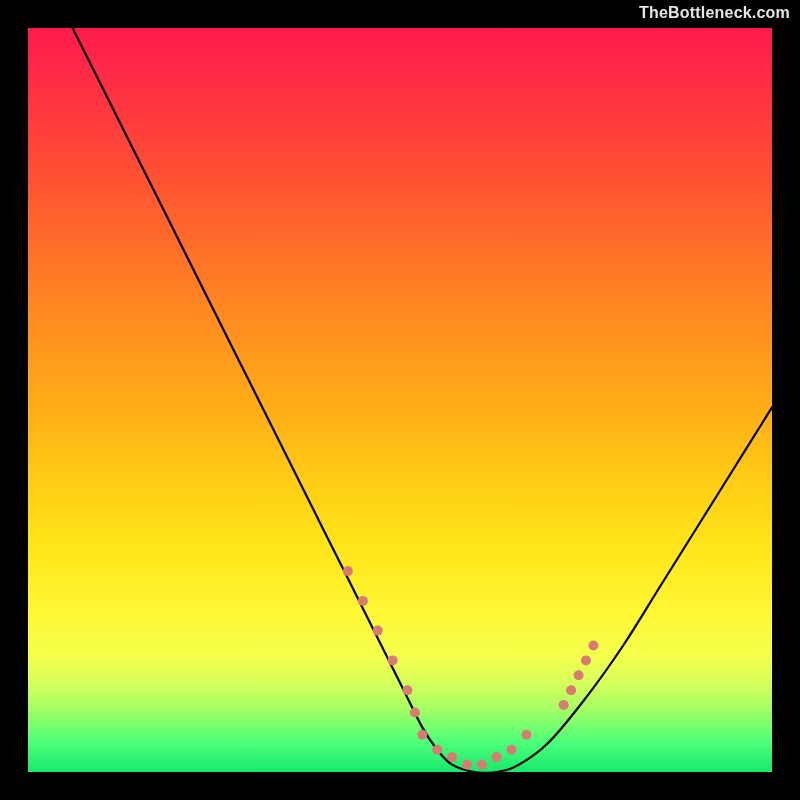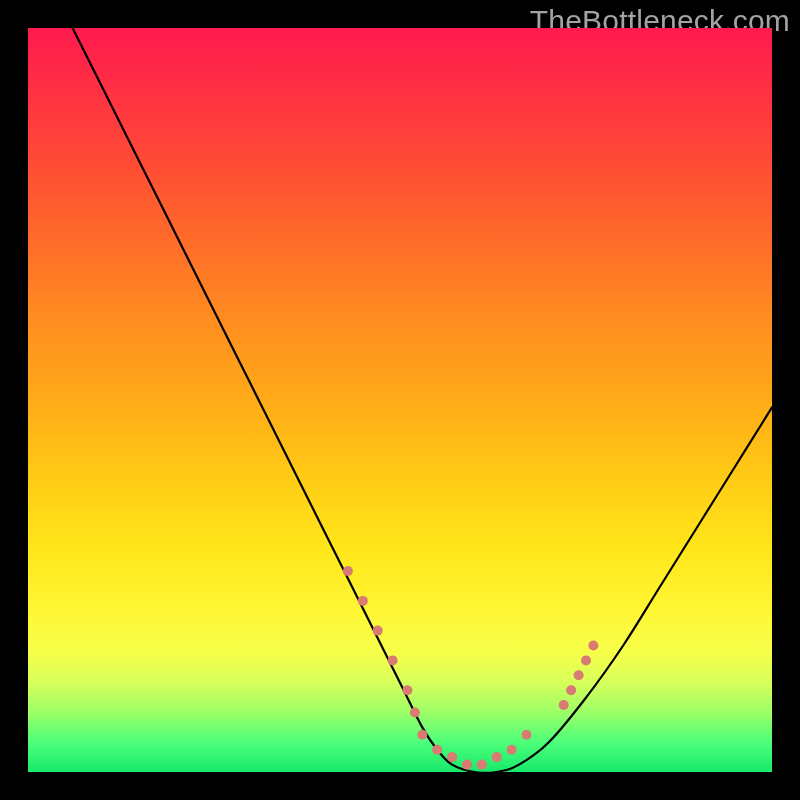--- a/index.html
+++ b/index.html
@@ -41,23 +41,23 @@
       #d6ff5a 88%,
       #9cff66 92%,
       #4dff7a 96%,
       #18e86a 100%
     );
   }
   .watermark {
     position: absolute;
     top: 4px;
     right: 10px;
-    color: #a3a3a3;
-    font-size: 30px;
-    font-weight: 400;
+    color: #e5e5e5;
+    font-size: 16px;
+    font-weight: 700;
     letter-spacing: 0.2px;
     user-select: none;
   }
   svg.curve {
     position: absolute;
     left: 0;
     top: 0;
     width: 744px;
     height: 744px;
     overflow: visible;

